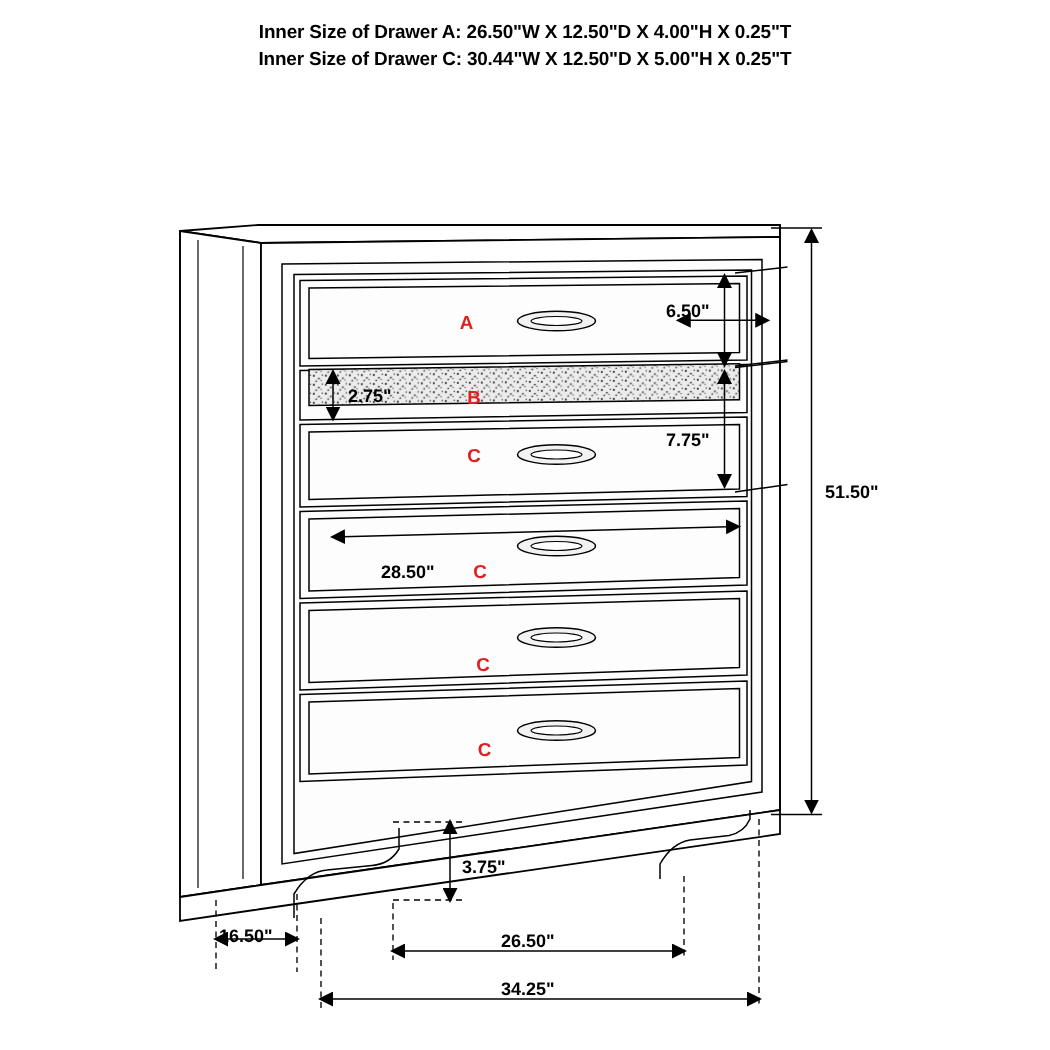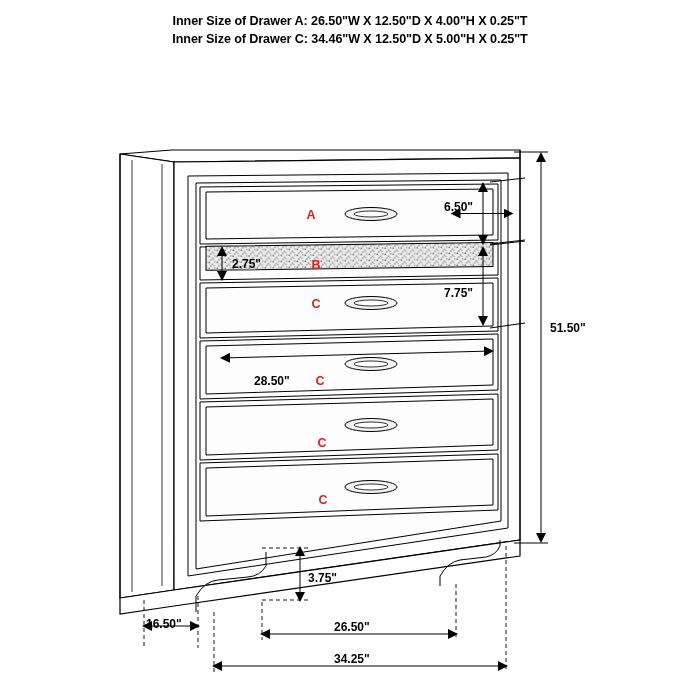--- a/index.html
+++ b/index.html
@@ -87,21 +87,21 @@
     stroke-width: 1;
   }
 </style>
 </head>
 <body>
 
 <div id="stage">
 
   <div class="spec-block">
     <div class="spec-line">Inner Size of Drawer A: 26.50"W X 12.50"D X 4.00"H X 0.25"T</div>
-    <div class="spec-line">Inner Size of Drawer C: 34.46"W X 12.50"D X 5.00"H X 0.25"T</div>
+    <div class="spec-line">Inner Size of Drawer C: 30.44"W X 12.50"D X 5.00"H X 0.25"T</div>
   </div>
 
   <svg id="drawing" viewBox="0 0 700 700">
     <defs>
       <marker id="arrT" markerWidth="9" markerHeight="9" refX="4.5" refY="4.5" orient="auto">
         <path d="M4.5,0 L8,9 L1,9 Z" fill="#000"></path>
       </marker>
       <marker id="arrEnd" markerWidth="10" markerHeight="10" refX="8" refY="5" orient="auto">
         <path d="M0,0 L10,5 L0,10 Z" fill="#000"></path>
       </marker>

